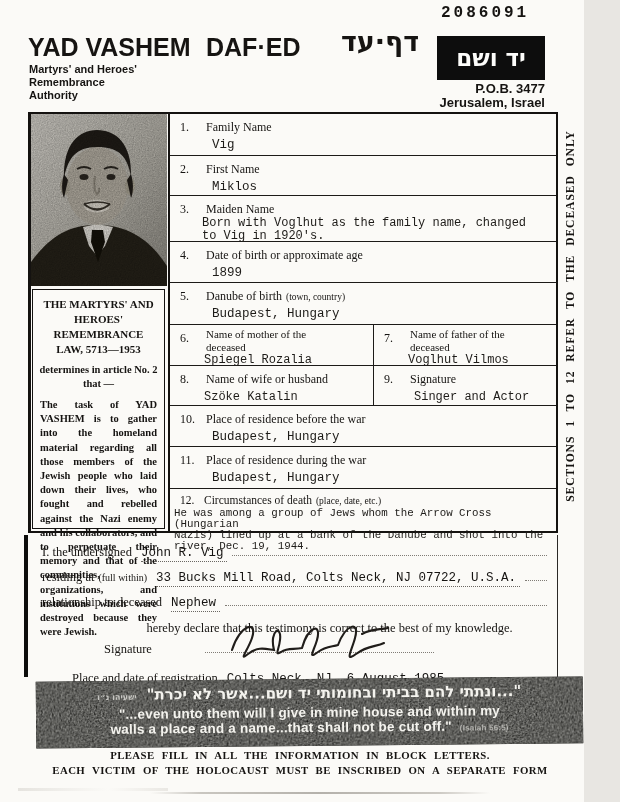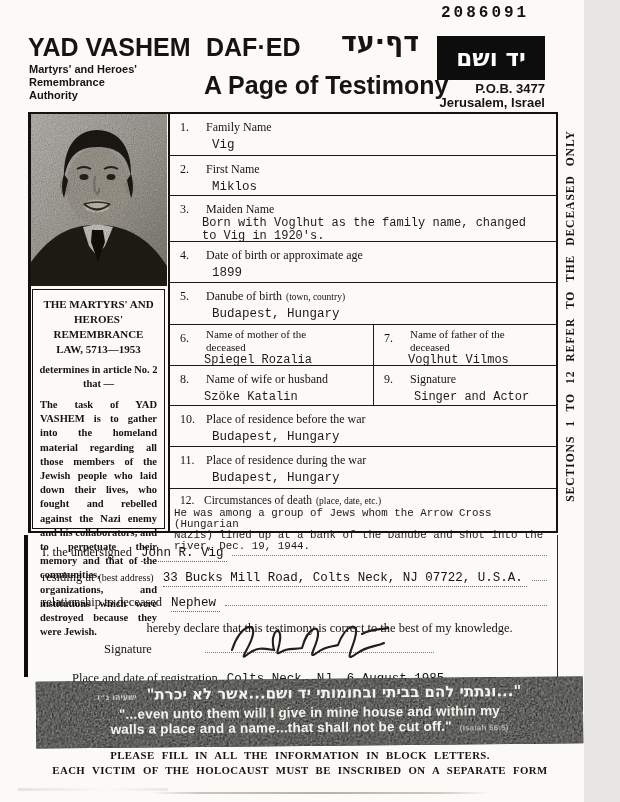--- a/index.html
+++ b/index.html
@@ -104,21 +104,20 @@
   <div class="abs pre" id="org-sub">Martyrs' and Heroes'
 Remembrance
 Authority</div>
   <div class="abs" id="daf-ed">DAF·ED</div>
   <div class="abs" id="daf-ed-he" dir="rtl">דף·עד</div>
   <div class="abs" id="logo-box">
     <span dir="rtl">יד ושם</span>
   </div>
   <div class="abs" id="pob">P.O.B. 3477</div>
   <div class="abs" id="city">Jerusalem, Israel</div>
-  <div class="abs" id="form-title">A Page of Testimony</div>
 
   <div class="abs" id="main-table">
 
     <div id="left-col">
 
       <svg id="photo" viewBox="0 0 136 172" width="136" height="172">
         <defs>
           <linearGradient id="pbg" x1="0" y1="0" x2="1" y2="1">
             <stop offset="0" stop-color="#d6d3cc"></stop>
               <stop offset=".55" stop-color="#b7b4ab"></stop>
@@ -227,21 +226,21 @@
   <div class="abs" id="edge-line"></div>
 
   <div class="abs" id="declaration">
     <div class="dline">
       <span>I. the undersigned</span>
       <span class="dvalue">John R. Vig</span>
       <span class="lead"></span>
     </div>
     <div class="dline">
       <span>residing at</span>
-      <span class="dsmall">(best address)</span>
+      <span class="dsmall">(full within)</span>
       <span class="dvalue">33 Bucks Mill Road, Colts Neck, NJ  07722, U.S.A.</span>
       <span class="lead"></span>
     </div>
     <div class="dline">
       <span>relationship to deceased</span>
       <span class="dvalue">Nephew</span>
       <span class="lead"></span>
     </div>
     <div id="statement">hereby declare that this testimony is correct to the best of my knowledge.</div>
     <div class="dline" id="sig-line">

